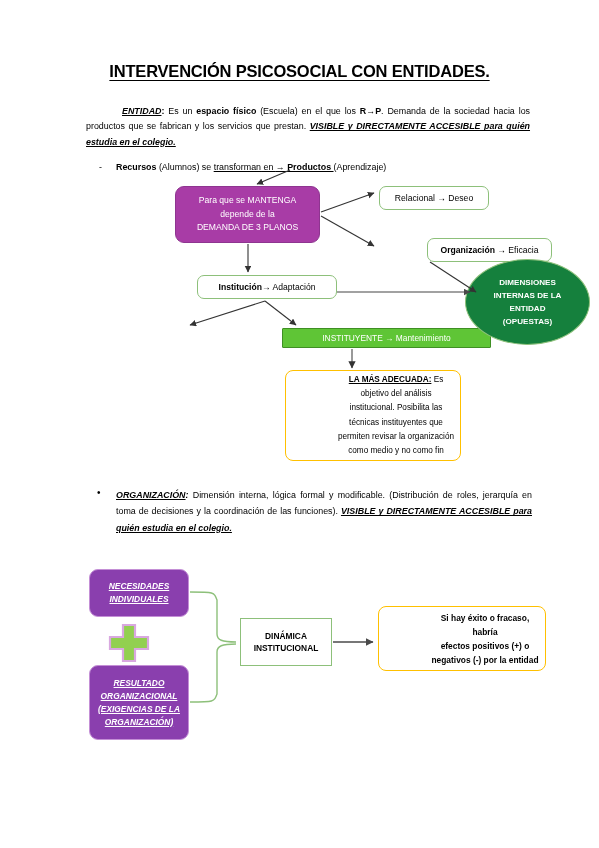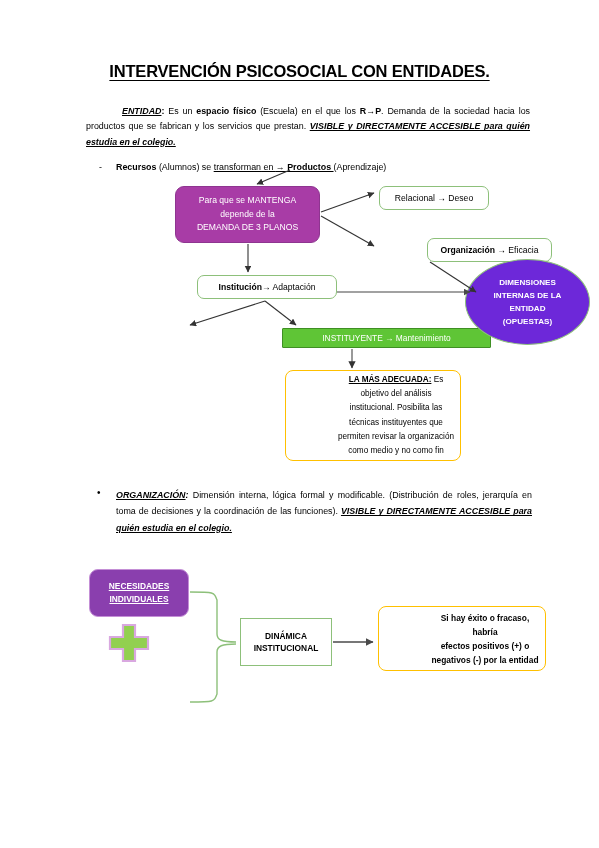--- a/index.html
+++ b/index.html
@@ -101,20 +101,21 @@
 
   .purple-violet {
     background: #8A3FAE;
     border: 1px solid #C48FD6;
     border-radius: 9px;
     color: #ffffff;
     font-size: 8.4px;
     line-height: 13px;
     font-weight: bold;
     text-decoration: underline;
+    font-style: italic;
   }
 
   .green-outline {
     background: #ffffff;
     border: 1.4px solid #8DC07A;
     border-radius: 7px;
     color: #000000;
     font-size: 8.6px;
     line-height: 12px;
   }
@@ -142,21 +143,21 @@
     background: #ffffff;
     border: 1.5px solid #FFC000;
     border-radius: 8px;
     color: #000000;
     font-size: 8.2px;
     line-height: 14.2px;
     padding-left: 46px;
   }
 
   .ellipse-purple {
-    background: #6d28d9;
+    background: #15803d;
     border: 1.6px solid #8DC07A;
     border-radius: 50%;
     color: #ffffff;
     font-size: 8.1px;
     line-height: 13px;
     font-weight: bold;
   }
 
   .node .inner { padding: 0 5px; width: 100%; }
 
@@ -245,20 +246,28 @@
       <div>INDIVIDUALES</div>
     </div>
   </div>
 
   <div id="plus-icon">
     <svg width="44" height="40" viewBox="0 0 44 40" aria-hidden="true">
       <path d="M16 2 H28 V14 H41 V26 H28 V38 H16 V26 H3 V14 H16 Z" fill="#92D050" stroke="#D9A8E0" stroke-width="2.2" stroke-linejoin="miter"></path>
     </svg>
   </div>
 
+  <div class="node purple-violet" style="left:89px; top:665px; width:100px; height:75px;">
+    <div class="inner">
+      <div>RESULTADO</div>
+      <div>ORGANIZACIONAL</div>
+      <div>(EXIGENCIAS DE LA</div>
+      <div>ORGANIZACIÓN)</div>
+    </div>
+  </div>
 
   <div class="node green-sq" style="left:240px; top:618px; width:92px; height:48px;">
     <div class="inner">
       <div>DINÁMICA</div>
       <div>INSTITUCIONAL</div>
     </div>
   </div>
 
   <div class="node yellow-box" style="left:378px; top:606px; width:168px; height:65px;">
     <div class="inner" style="font-weight:bold; font-size:8.4px; line-height:14px;">

